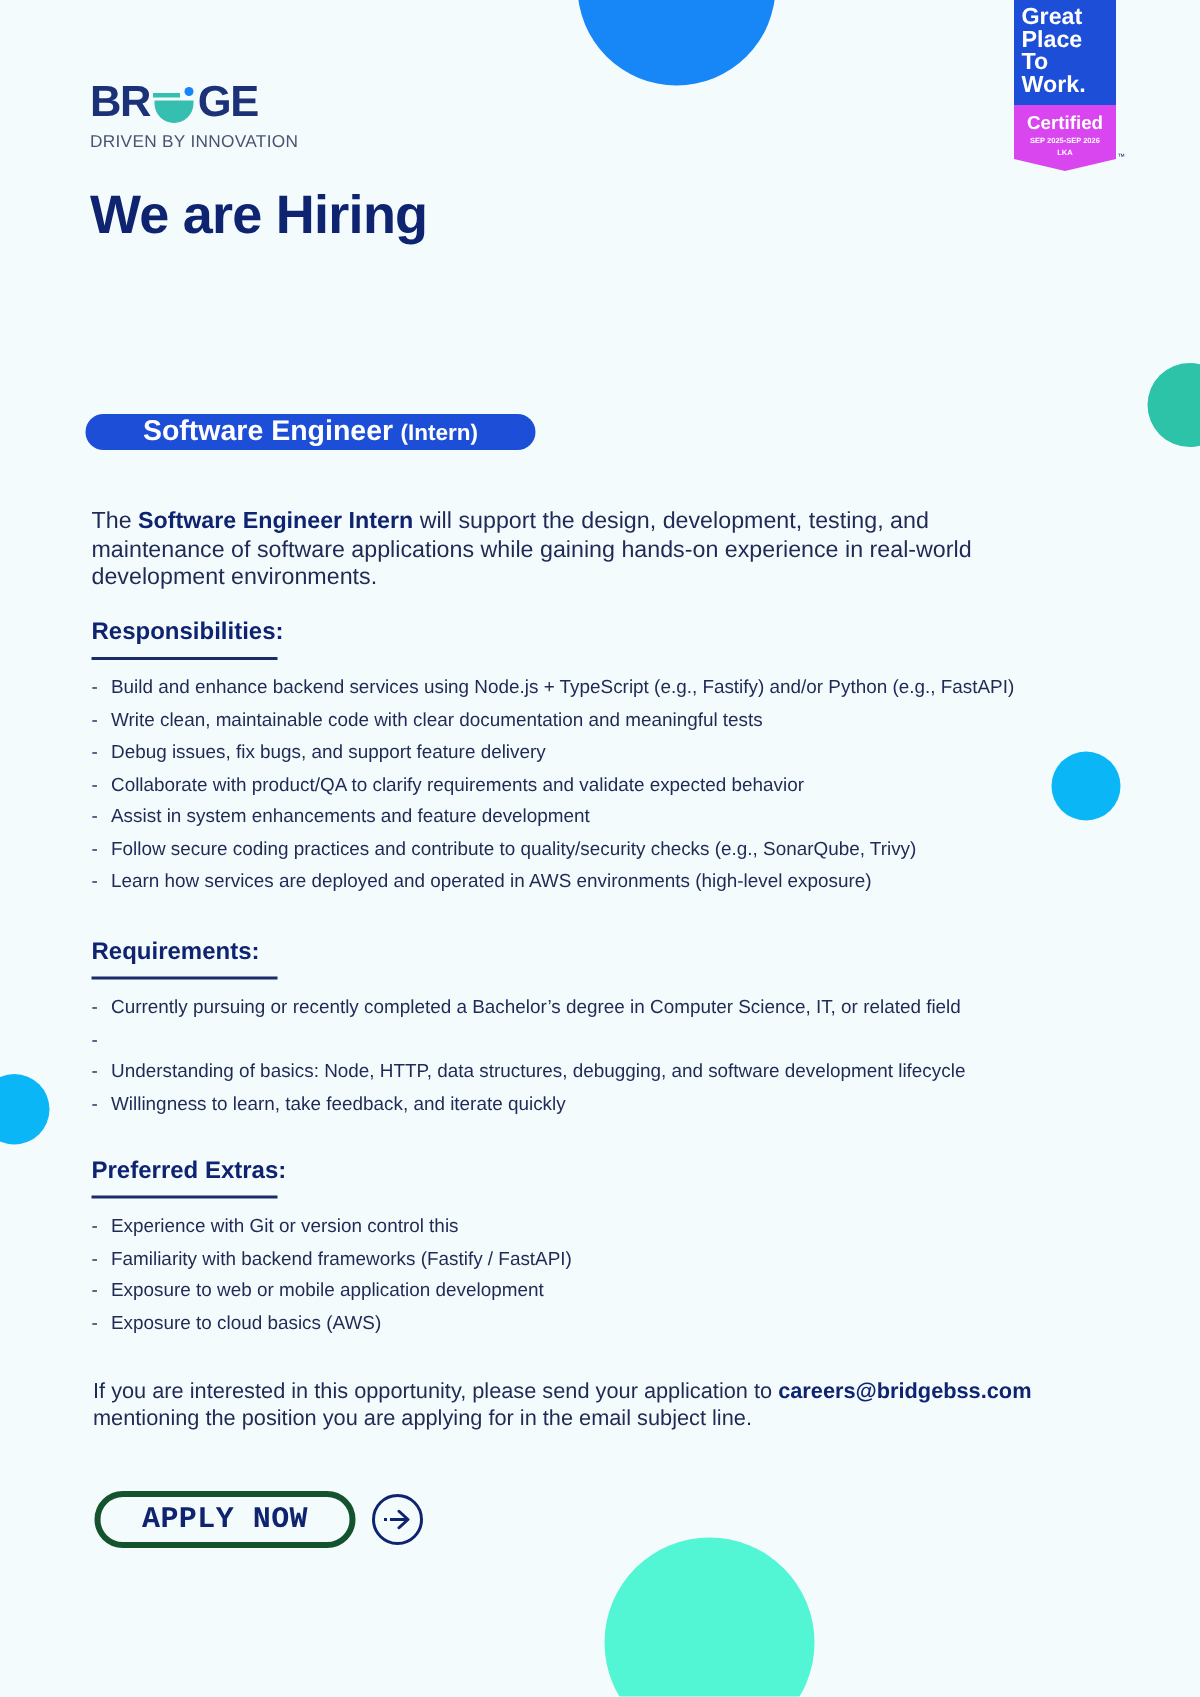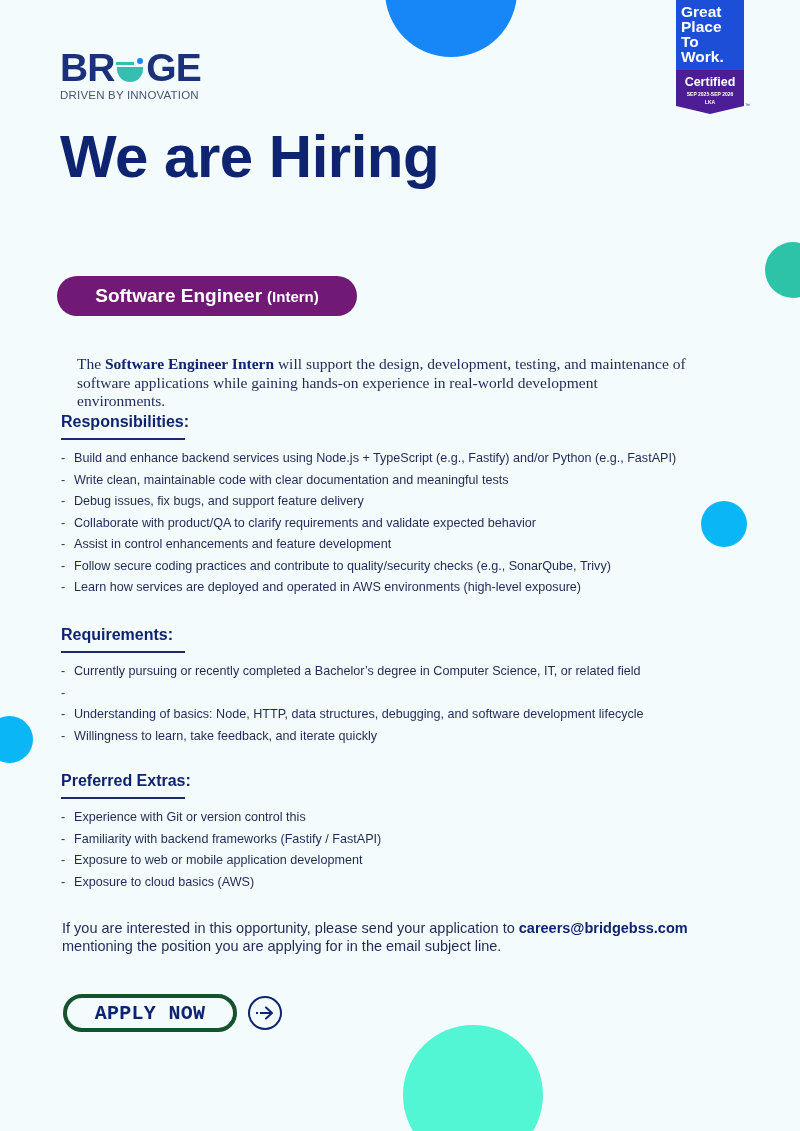--- a/index.html
+++ b/index.html
@@ -12,42 +12,42 @@
   }
   .page { position: relative; width: 800px; height: 1131px; }
   .circle { position: absolute; border-radius: 50%; }
   .c-top { left: 385px; top: -75px; width: 132px; height: 132px; background: #1786f7; }
   .c-right-teal { left: 765px; top: 242px; width: 56px; height: 56px; background: #2cc3a8; }
   .c-right-blue { left: 701px; top: 501px; width: 46px; height: 46px; background: #0bb6f6; }
   .c-left-blue { left: -14px; top: 716px; width: 47px; height: 47px; background: #0bb6f6; }
   .c-bottom { left: 403px; top: 1025px; width: 140px; height: 140px; background: #52f5d4; }
 
   .logo { position: absolute; left: 60px; top: 50px; width: 150px; }
-  .logo-word { display: flex; align-items: flex-end; font-weight: 700; font-size: 39px; letter-spacing: -1px; color: #1c3278; line-height: 36px; }
+  .logo-word { display: flex; align-items: flex-end; font-weight: 700; font-size: 29px; letter-spacing: -1px; color: #1c3278; line-height: 36px; }
   .logo-bowl { display: inline-block; position: relative; width: 28px; height: 34px; margin: 0 2px; }
   .logo-bowl .bowl { position: absolute; left: 1px; bottom: 4px; width: 26px; height: 15px; background: #36bfb0; border-radius: 0 0 14px 14px; }
   .logo-bowl .dot { position: absolute; right: 1px; top: 6px; width: 6px; height: 6px; border-radius: 50%; background: #1786f7; }
   .logo-bowl .stroke { position: absolute; left: 0; top: 10px; width: 18px; height: 3px; background: #36bfb0; }
   .logo-tag { font-size: 11.5px; color: #4a5470; letter-spacing: 0.2px; margin-top: 3px; }
 
   .badge { position: absolute; left: 676px; top: 0; width: 68px; }
   .badge-red { background: #1d4ed8; color: #fff; font-weight: 700; font-size: 15.5px; line-height: 15px; padding: 4px 4px 6px 5px; }
-  .badge-blue { background: #4c1d95; color: #fff; text-align: center; padding: 5px 0 3px; clip-path: polygon(0 0,100% 0,100% 82%,50% 100%,0 82%); height: 44px; box-sizing: border-box; }
+  .badge-blue { background: #d946ef; color: #fff; text-align: center; padding: 5px 0 3px; clip-path: polygon(0 0,100% 0,100% 82%,50% 100%,0 82%); height: 44px; box-sizing: border-box; }
   .badge-blue .cert { font-weight: 700; font-size: 12.5px; }
   .badge-blue .dates { font-size: 5px; font-weight: 700; margin-top: 2px; }
   .badge-blue .lka { font-size: 5px; font-weight: 700; margin-top: 2px; }
   .badge-tm { position: absolute; right: -6px; bottom: 6px; font-size: 5px; color: #1d2b6a; }
 
-  .title { position: absolute; left: 60px; top: 122px; font-size: 60px; font-weight: 700; color: #0f2470; letter-spacing: -0.5px; margin: 0; }
+  .title { position: absolute; left: 60px; top: 122px; font-size: 36px; font-weight: 700; color: #0f2470; letter-spacing: -0.5px; margin: 0; }
   .intro { position: absolute; left: 61px; top: 198px; width: 650px; font-size: 15.5px; line-height: 18.5px; color: #1f2a55; margin: 0; }
 
-  .role-pill { position: absolute; left: 57px; top: 276px; width: 300px; height: 40px; background: #701a75; border-radius: 21px; color: #fff; display: flex; align-items: center; justify-content: center; font-weight: 700; font-size: 19px; }
+  .role-pill { position: absolute; left: 57px; top: 276px; width: 300px; height: 24px; background: #1d4ed8; border-radius: 21px; color: #fff; display: flex; align-items: center; justify-content: center; font-weight: 700; font-size: 19px; }
   .role-pill .sub { font-size: 15px; margin-left: 5px; }
 
-  .summary { position: absolute; left: 61px; top: 339px; width: 610px; font-size: 15.5px; line-height: 18.5px; color: #1f2a55; margin: 16px; font-family: Liberation Serif, serif; }
+  .summary { position: absolute; left: 61px; top: 339px; width: 610px; font-size: 15.5px; line-height: 18.5px; color: #1f2a55; margin: 0; }
   .summary b { color: #0f2470; }
 
   .section { position: absolute; left: 61px; width: 690px; }
   .sec-h { font-size: 16px; font-weight: 700; color: #0f2470; margin: 0; }
   .sec-rule { width: 124px; height: 2px; background: #1d2b6a; margin-top: 7px; margin-bottom: 8px; }
   .list { list-style: none; margin: 0; padding: 0; }
   .list li { font-size: 12.6px; line-height: 21.5px; color: #1f2a55; white-space: nowrap; display: flex; }
   .list li .dash { width: 13px; flex: none; }
   .s-resp { top: 413px; }
   .s-req { top: 626px; }
@@ -121,21 +121,21 @@
       <li>
           <span class="dash">-</span>
           <span>Debug issues, fix bugs, and support feature delivery</span>
         </li>
       <li>
           <span class="dash">-</span>
           <span>Collaborate with product/QA to clarify requirements and validate expected behavior</span>
         </li>
       <li>
           <span class="dash">-</span>
-          <span>Assist in control enhancements and feature development</span>
+          <span>Assist in system enhancements and feature development</span>
         </li>
       <li>
           <span class="dash">-</span>
           <span>Follow secure coding practices and contribute to quality/security checks (e.g., SonarQube, Trivy)</span>
         </li>
       <li>
           <span class="dash">-</span>
           <span>Learn how services are deployed and operated in AWS environments (high-level exposure)</span>
         </li>
     </ul>

